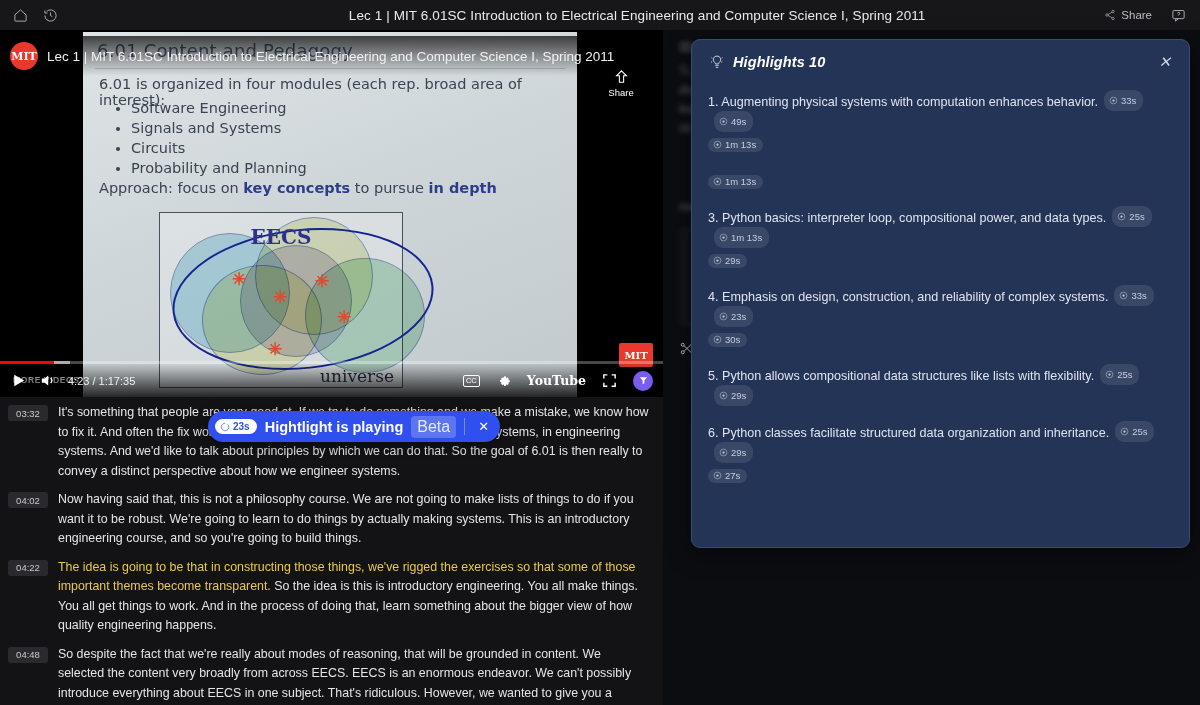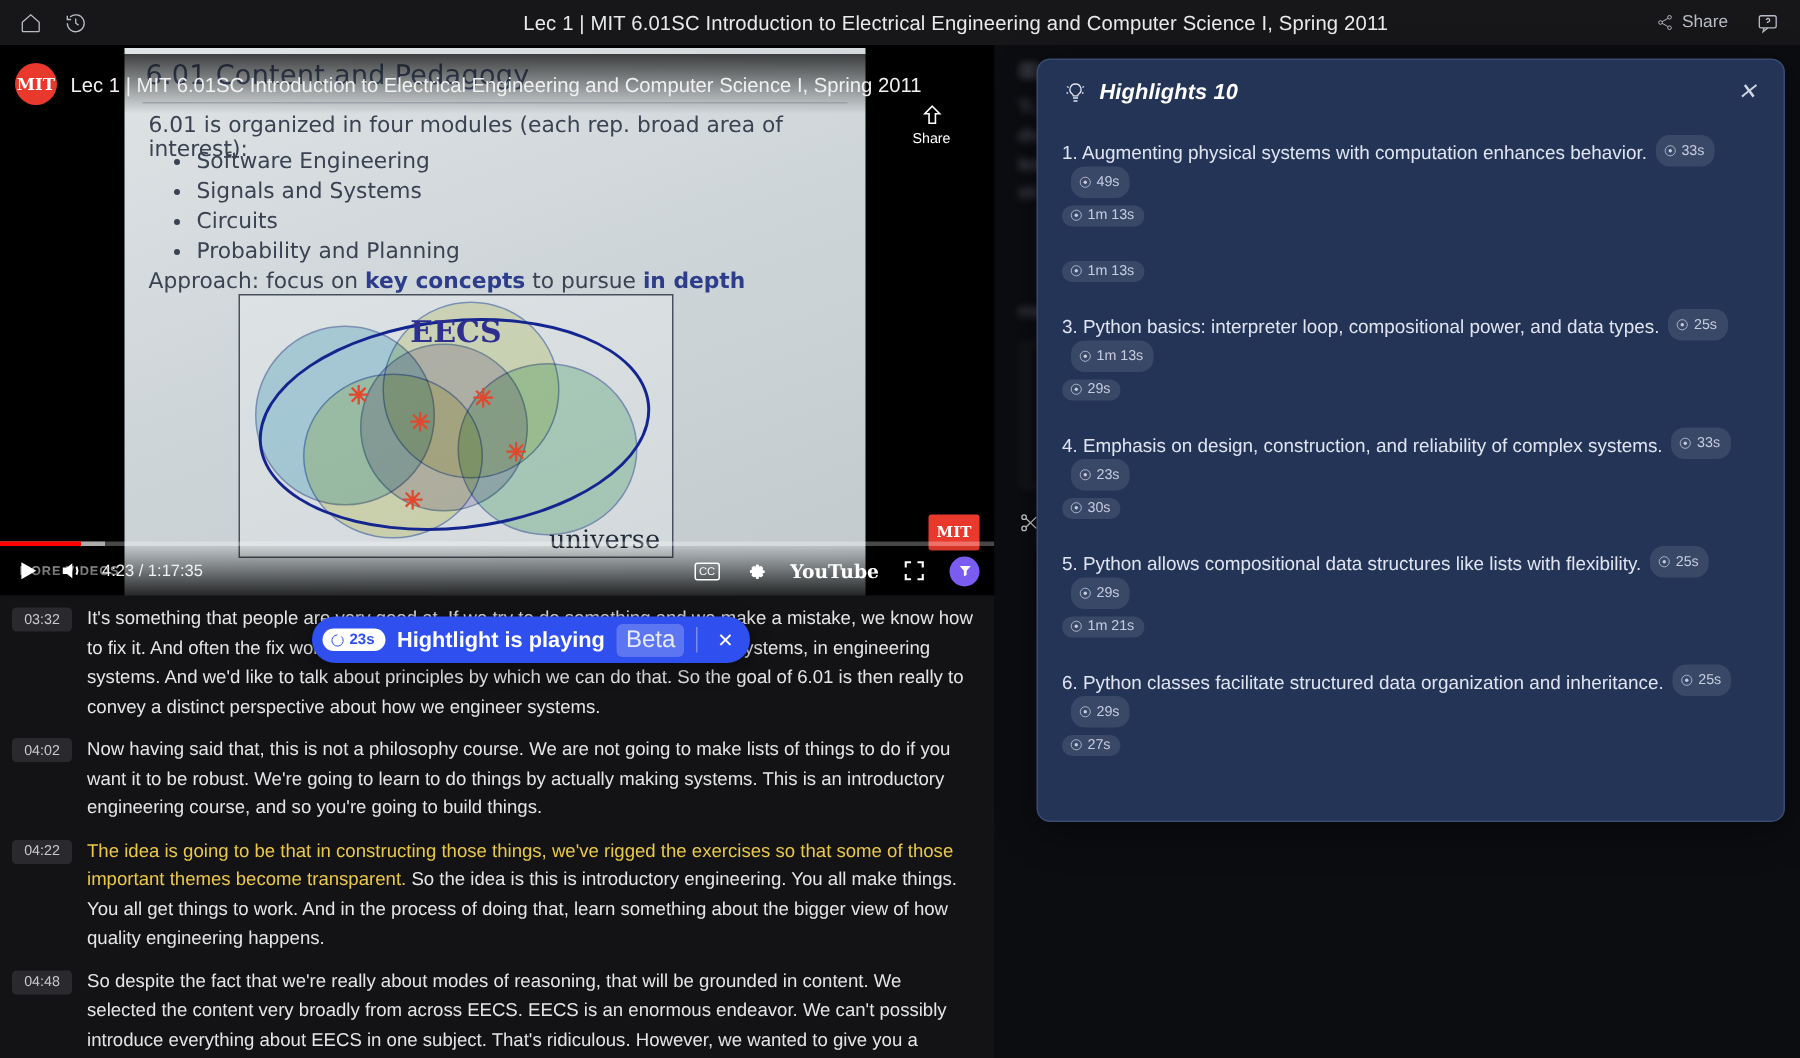--- a/index.html
+++ b/index.html
@@ -56,21 +56,21 @@
   #slide-list li {
     color: #3a4352; font-size: 14.5px; font-family: "DejaVu Sans", sans-serif;
     line-height: 20px; list-style: disc; margin-left: 14px;
   }
   #slide-approach {
     position: absolute; left: 16px; top: 148px; color: #3a4352;
     font-size: 14.5px; font-family: "DejaVu Sans", sans-serif;
   }
   #slide-approach b { color: #2d3d8c; }
   #venn-box {
-    position: absolute; left: 76px; top: 164px; width: 290px; height: 176px;
+    position: absolute; left: 76px; top: 180px; width: 244px; height: 176px;
     border: 1.5px solid #47505c; background: rgba(255,255,255,.25);
   }
   .vc { position: absolute; border-radius: 50%; mix-blend-mode: multiply; border: 1px solid #8fa4c9; }
   #venn-label {
     position: absolute; left: 50%; top: 12px; transform: translateX(-50%);
     color: #2f2f8f; font-size: 20px; font-family: "DejaVu Serif", serif; font-weight: bold;
   }
   #universe-label {
     position: absolute; right: 8px; bottom: 1px; color: #1f2a36;
     font-size: 17px; font-family: "DejaVu Serif", serif;
@@ -525,27 +525,20 @@
               <circle cx="12" cy="12" r="3" fill="currentColor" stroke="none"></circle>
             </svg>
             <span>25s</span>
           </span><span class="chip">
             <svg viewBox="0 0 24 24">
               <circle cx="12" cy="12" r="9"></circle>
               <circle cx="12" cy="12" r="3" fill="currentColor" stroke="none"></circle>
             </svg>
             <span>29s</span>
           </span></div>
-        <div class="chip-row"><span class="chip">
-            <svg viewBox="0 0 24 24">
-              <circle cx="12" cy="12" r="9"></circle>
-              <circle cx="12" cy="12" r="3" fill="currentColor" stroke="none"></circle>
-            </svg>
-            <span>1m 21s</span>
-          </span></div>
       </div>
       <div class="hl-item">
         <div class="hl-line">6. Python classes facilitate structured data organization and inheritance.<span class="chip">
             <svg viewBox="0 0 24 24">
               <circle cx="12" cy="12" r="9"></circle>
               <circle cx="12" cy="12" r="3" fill="currentColor" stroke="none"></circle>
             </svg>
             <span>25s</span>
           </span><span class="chip">
             <svg viewBox="0 0 24 24">

